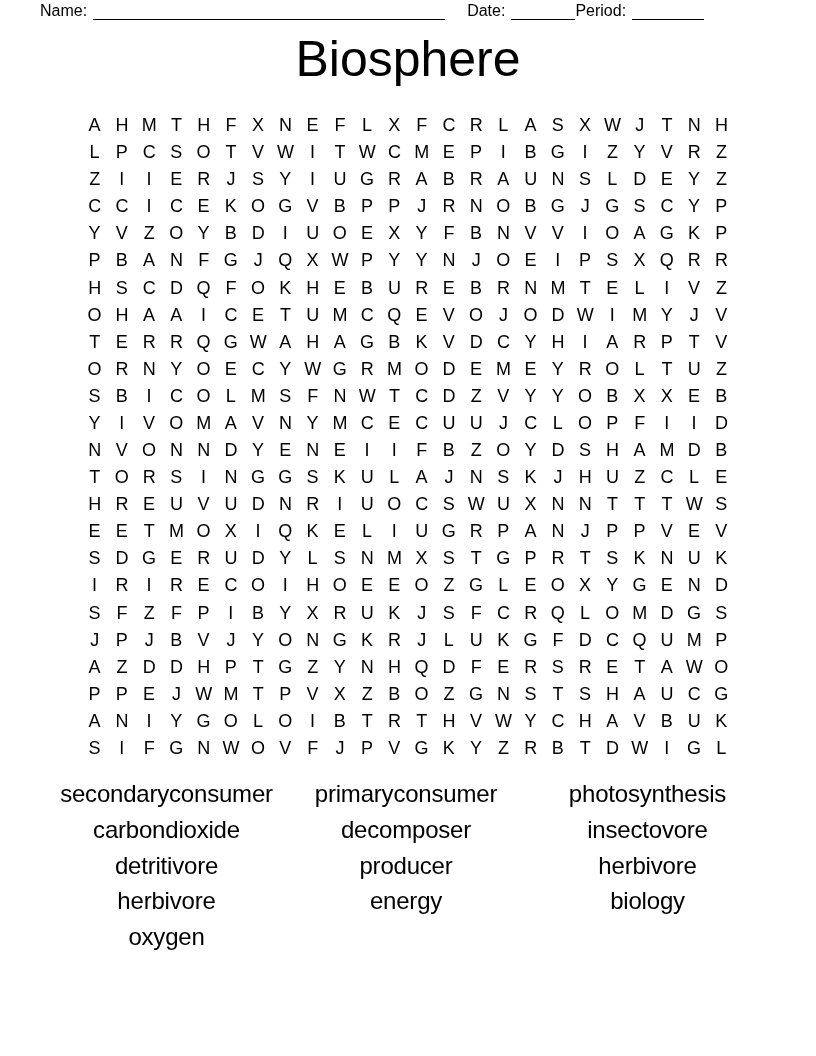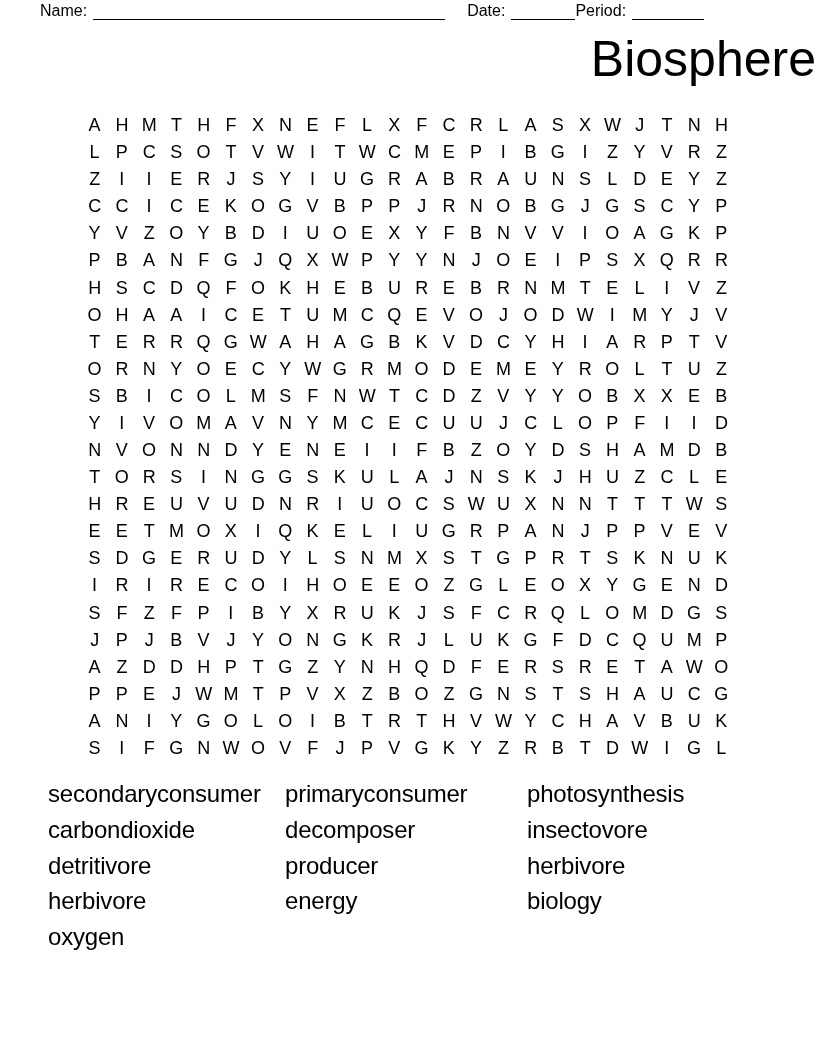--- a/index.html
+++ b/index.html
@@ -27,21 +27,21 @@
   }
   .name-line   { width: 352px; margin-left: 6px; }
   .date-label  { margin-left: 22px; }
   .date-line   { width: 64px;  margin-left: 6px; }
   .period-label{ }
   .period-line { width: 72px;  margin-left: 6px; }
 
   
   .title {
     position: absolute; left: 0; top: 30px; width: 816px;
-    margin: 0; text-align: right;
+    margin: 0; text-align: center;
     font-size: 50px; font-weight: 400; letter-spacing: 0px;
   }
 
   
   .grid {
     position: absolute; left: 81px; top: 112px;
     width: 654px; height: 650px;
     display: grid;
     grid-template-columns: repeat(24, 1fr);
     grid-template-rows: repeat(24, 1fr);
@@ -50,21 +50,21 @@
     display: flex; align-items: center; justify-content: center;
     font-size: 18px; font-weight: 400;
   }
 
   
   .words {
     position: absolute; left: 48px; top: 776px; width: 720px;
     display: grid;
     grid-template-columns: 237px 242px auto;
   }
-  .wcol { display: block; }
+  .wcol { display: block; text-align: center; }
   .word {
     font-size: 24px; letter-spacing: -0.2px;
     height: 35.8px; line-height: 35.8px;
     white-space: nowrap;
   }
 </style>
 </head>
 <body>
 
 <div class="page">

